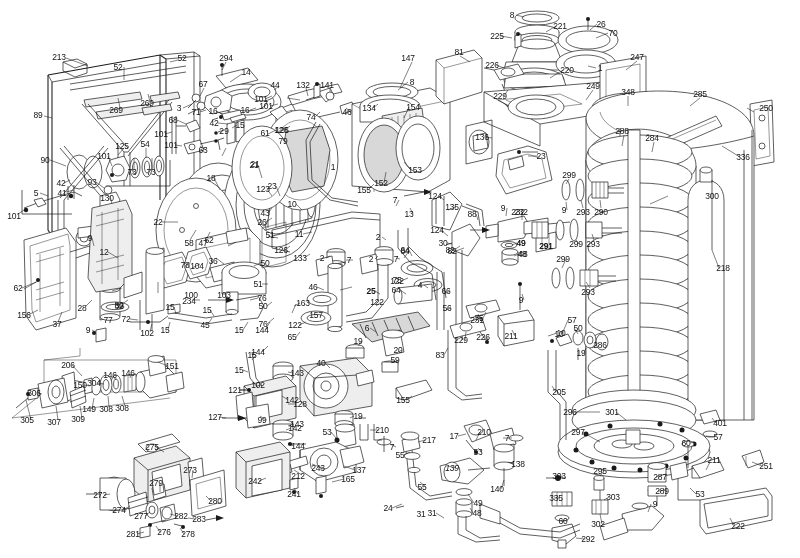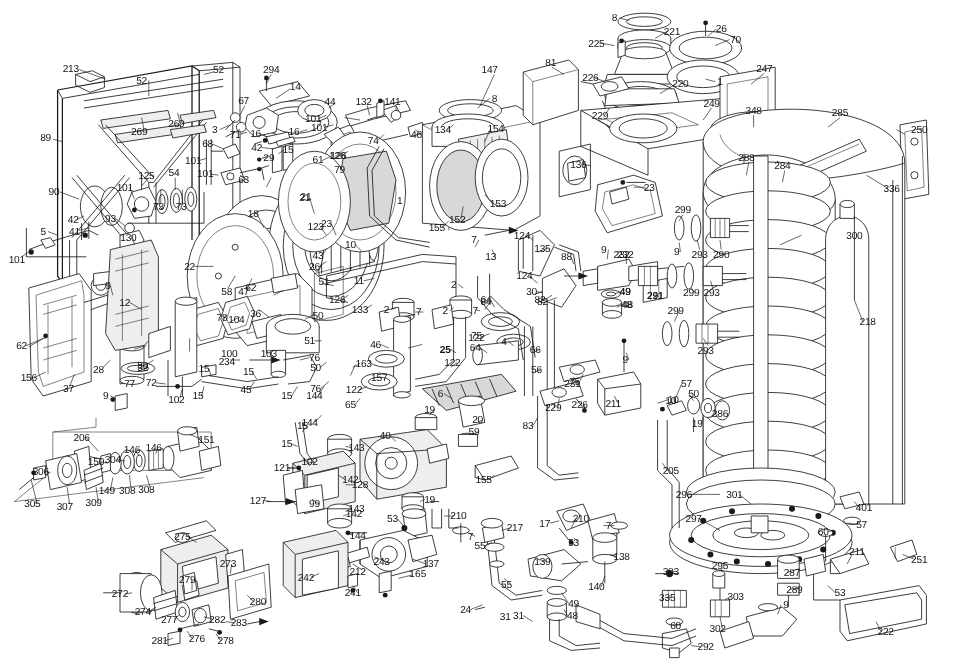--- a/index.html
+++ b/index.html
@@ -1167,21 +1167,21 @@
       <span class="callout" style="left: 400px; top: 455px;">55</span>
       <span class="callout" style="left: 422px; top: 487px;">55</span>
       <span class="callout" style="left: 429px; top: 440px;">217</span>
       <span class="callout" style="left: 382px; top: 430px;">210</span>
       <span class="callout" style="left: 484px; top: 432px;">210</span>
       <span class="callout" style="left: 392px; top: 447px;">7</span>
       <span class="callout" style="left: 507px; top: 438px;">7</span>
       <span class="callout" style="left: 327px; top: 432px;">53</span>
       <span class="callout" style="left: 478px; top: 452px;">53</span>
       <span class="callout" style="left: 359px; top: 470px;">137</span>
-      <span class="callout" style="left: 348px; top: 479px; font-family: Liberation Mono, monospace;">165</span>
+      <span class="callout" style="left: 348px; top: 479px;">165</span>
       <span class="callout" style="left: 318px; top: 468px;">243</span>
       <span class="callout" style="left: 298px; top: 476px;">212</span>
       <span class="callout" style="left: 294px; top: 494px;">241</span>
       <span class="callout" style="left: 255px; top: 481px;">242</span>
       <span class="callout" style="left: 298px; top: 446px;">144</span>
       <span class="callout" style="left: 295px; top: 428px;">142</span>
       <span class="callout" style="left: 292px; top: 400px;">142</span>
       <span class="callout" style="left: 297px; top: 373px;">143</span>
       <span class="callout" style="left: 297px; top: 424px;">143</span>
       <span class="callout" style="left: 300px; top: 404px;">128</span>
@@ -1189,21 +1189,21 @@
       <span class="callout" style="left: 258px; top: 385px;">102</span>
       <span class="callout" style="left: 235px; top: 390px;">121</span>
       <span class="callout" style="left: 239px; top: 370px;">15</span>
       <span class="callout" style="left: 252px; top: 355px;">15</span>
       <span class="callout" style="left: 215px; top: 417px;">127</span>
       <span class="callout" style="left: 321px; top: 363px;">40</span>
       <span class="callout" style="left: 358px; top: 416px;">19</span>
       <span class="callout" style="left: 454px; top: 436px;">17</span>
       <span class="callout" style="left: 518px; top: 464px;">138</span>
       <span class="callout" style="left: 497px; top: 489px;">140</span>
-      <span class="callout" style="left: 452px; top: 468px;">139</span>
+      <span class="callout" style="left: 452px; top: 468px; font-style: italic;">139</span>
       <span class="callout" style="left: 478px; top: 503px;">49</span>
       <span class="callout" style="left: 477px; top: 513px;">48</span>
       <span class="callout" style="left: 68px; top: 365px;">206</span>
       <span class="callout" style="left: 80px; top: 385px;">150</span>
       <span class="callout" style="left: 94px; top: 383px;">304</span>
       <span class="callout" style="left: 110px; top: 375px;">146</span>
       <span class="callout" style="left: 128px; top: 373px;">146</span>
       <span class="callout" style="left: 172px; top: 366px;">151</span>
       <span class="callout" style="left: 34px; top: 393px;">306</span>
       <span class="callout" style="left: 27px; top: 420px;">305</span>

